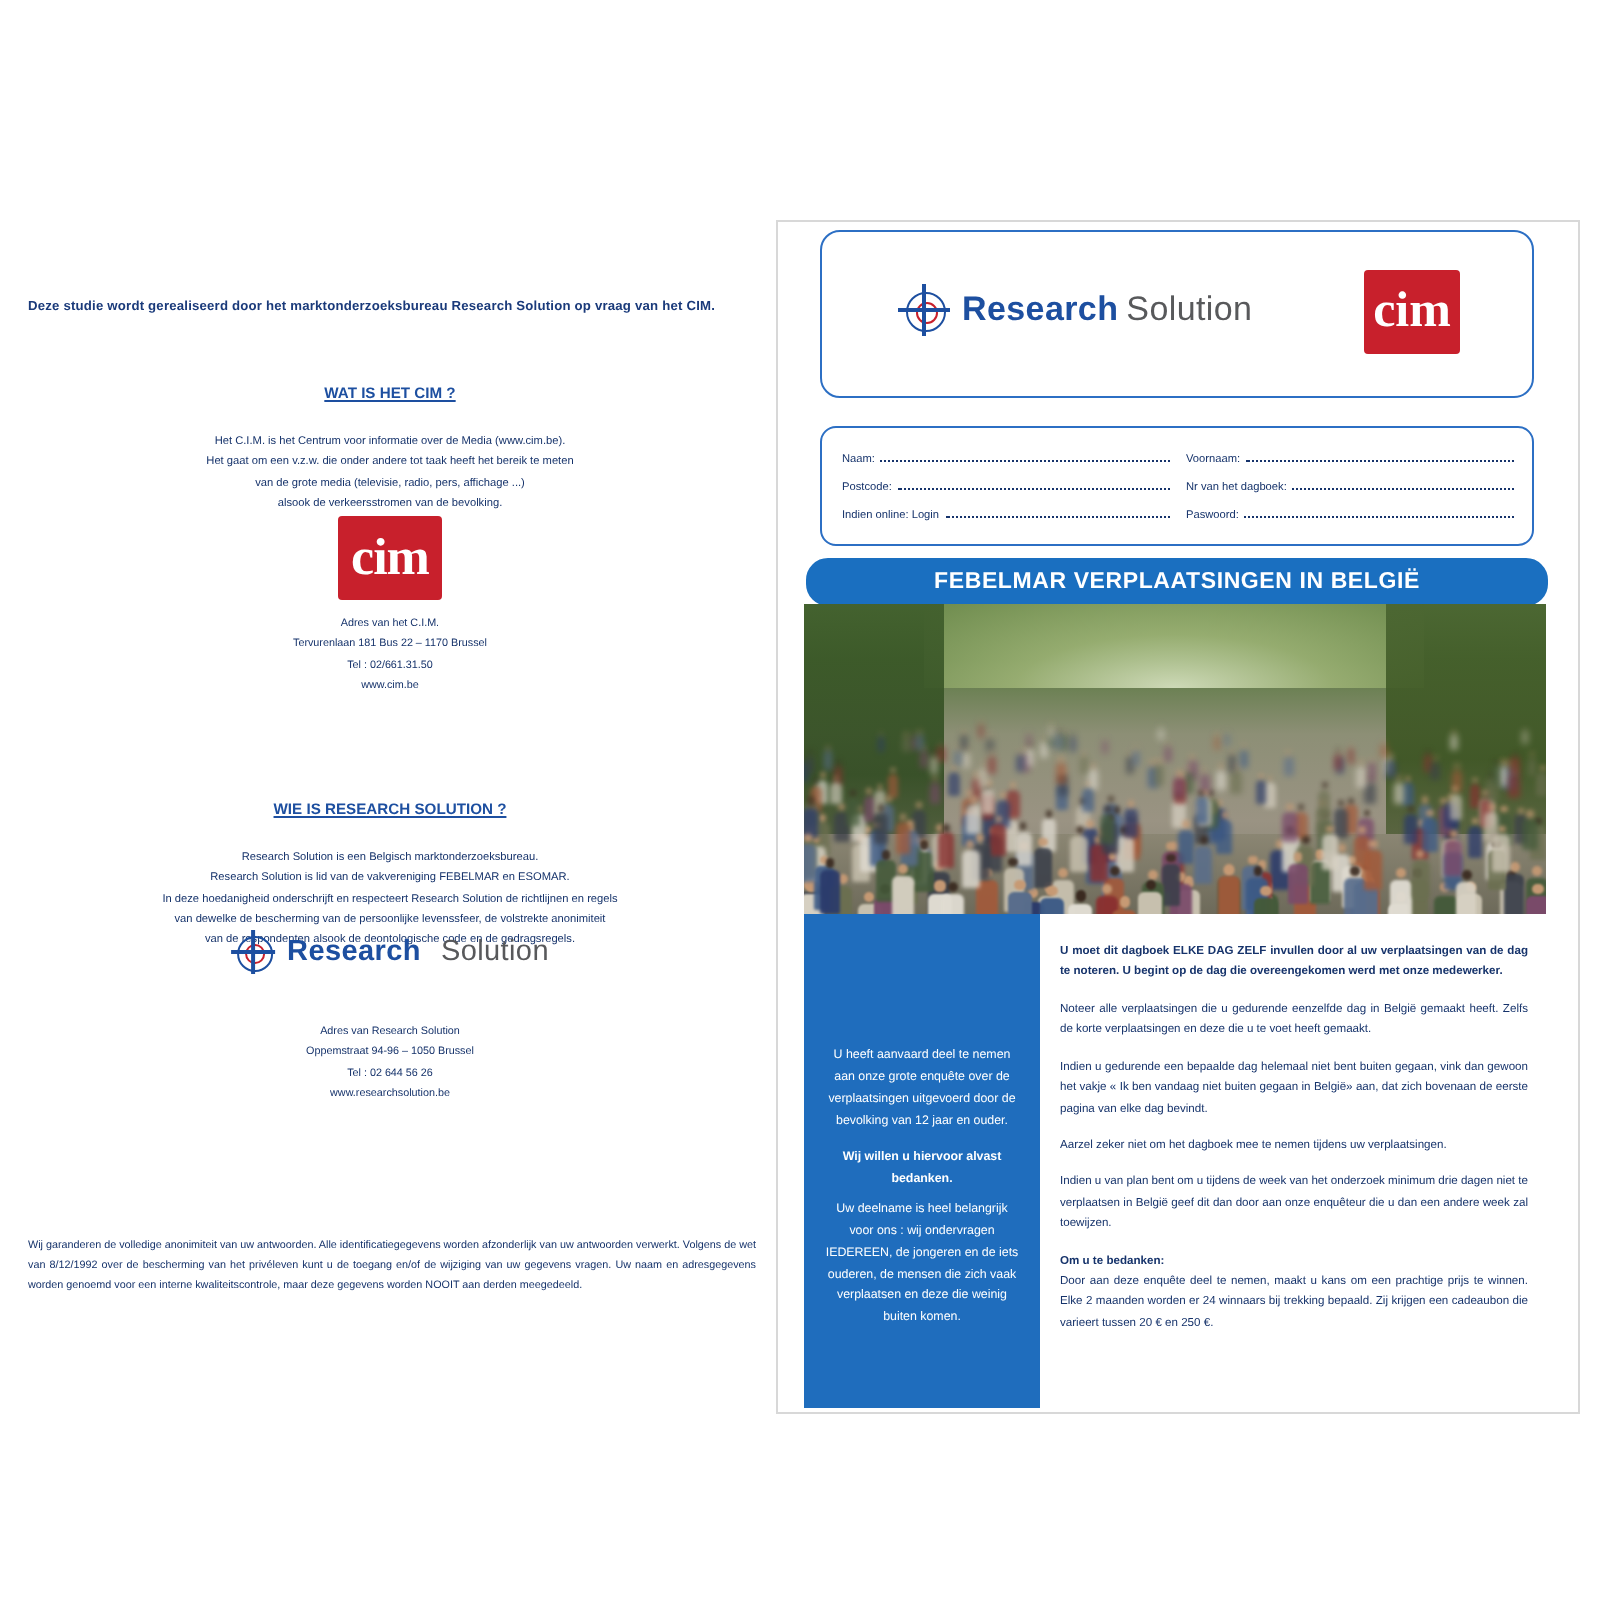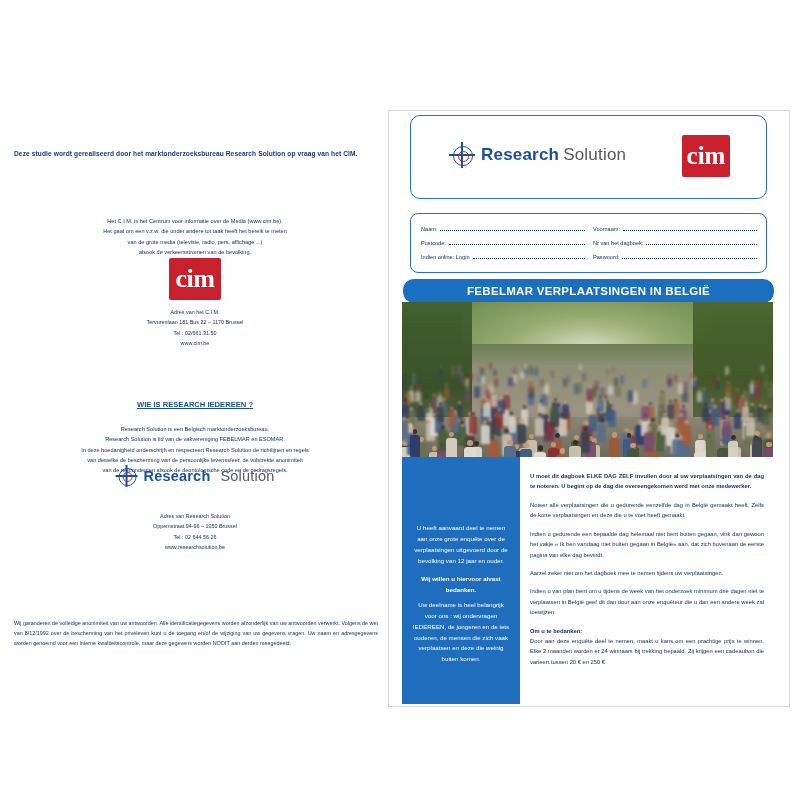--- a/index.html
+++ b/index.html
@@ -368,35 +368,36 @@
     pointer-events: none;
   }
 </style>
 </head>
 <body>
 
 <div class="left-page">
 
   <div class="intro-line">Deze studie wordt gerealiseerd door het marktonderzoeksbureau Research Solution op vraag van het CIM.</div>
 
+  <div class="sect-title" id="title-cim">WAT IS HET CIM ?</div>
   <div class="body-block" id="block-cim" style="white-space: pre-line;">Het C.I.M. is het Centrum voor informatie over de Media (www.cim.be).
 Het gaat om een v.z.w. die onder andere tot taak heeft het bereik te meten
 van de grote media (televisie, radio, pers, affichage ...)
 alsook de verkeersstromen van de bevolking.</div>
 
   <div class="cim-logo">
     <span>cim</span>
   </div>
 
   <div class="addr-block" id="addr-cim" style="white-space: pre-line;">Adres van het C.I.M.
 Tervurenlaan 181 Bus 22 – 1170 Brussel
 Tel : 02/661.31.50
 www.cim.be</div>
 
-  <div class="sect-title" id="title-rs">WIE IS RESEARCH IEDEREEN ?</div>
+  <div class="sect-title" id="title-rs">WIE IS RESEARCH SOLUTION ?</div>
   <div class="body-block" id="block-rs" style="white-space: pre-line;">Research Solution is een Belgisch marktonderzoeksbureau.
 Research Solution is lid van de vakvereniging FEBELMAR en ESOMAR.
 In deze hoedanigheid onderschrijft en respecteert Research Solution de richtlijnen en regels
 van dewelke de bescherming van de persoonlijke levenssfeer, de volstrekte anonimiteit
 van de respondenten alsook de deontologische code en de gedragsregels.</div>
 
   <div class="rs-logo-wrap">
     <span class="rs-mark">
       <span class="ring"></span>
       <span class="ring2"></span>

